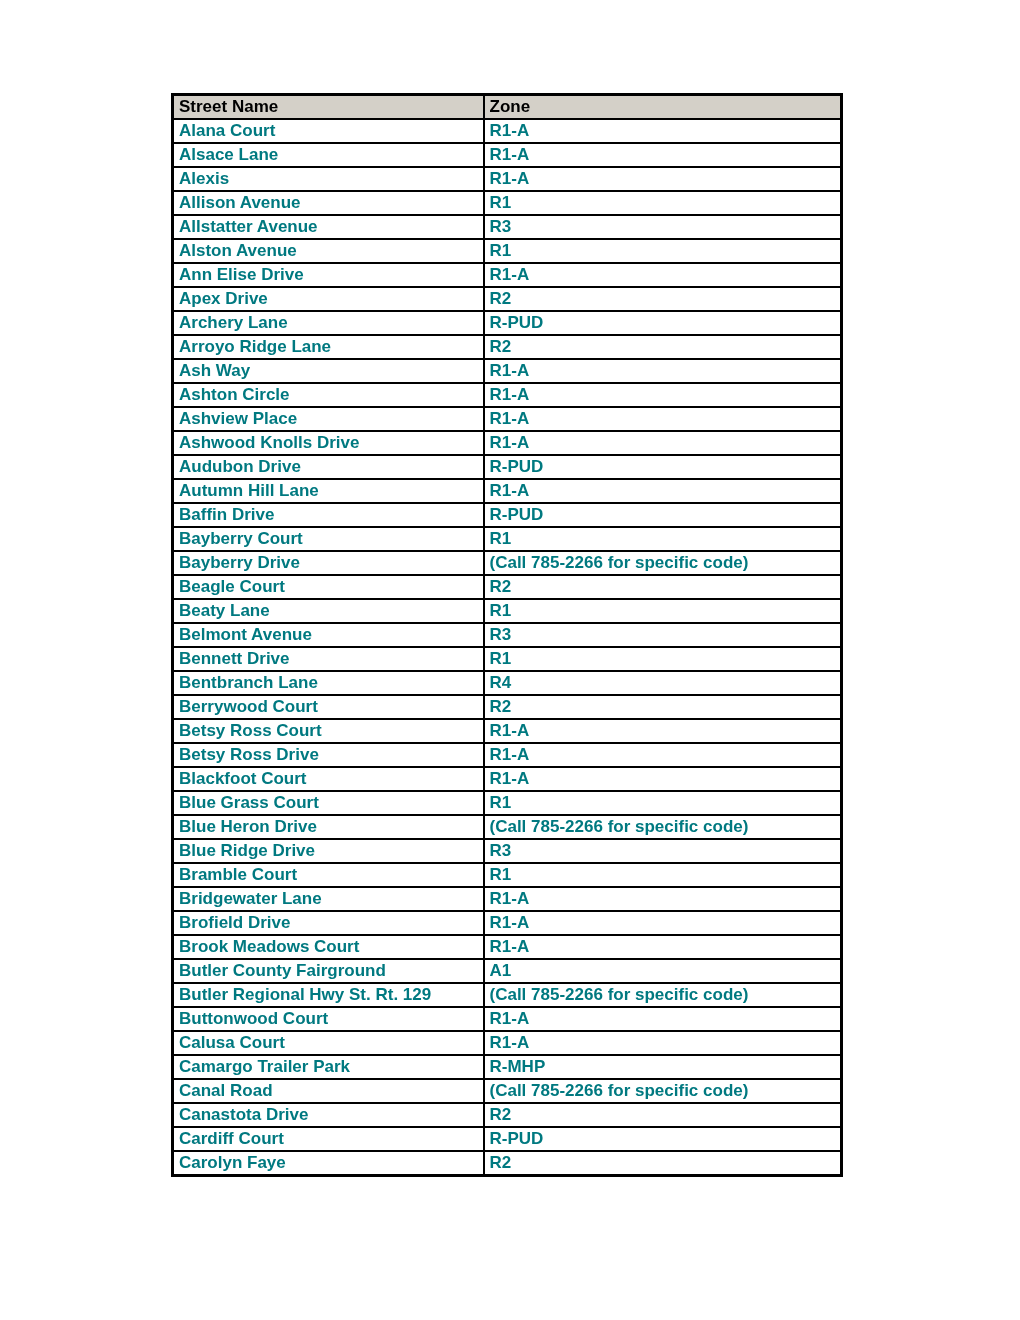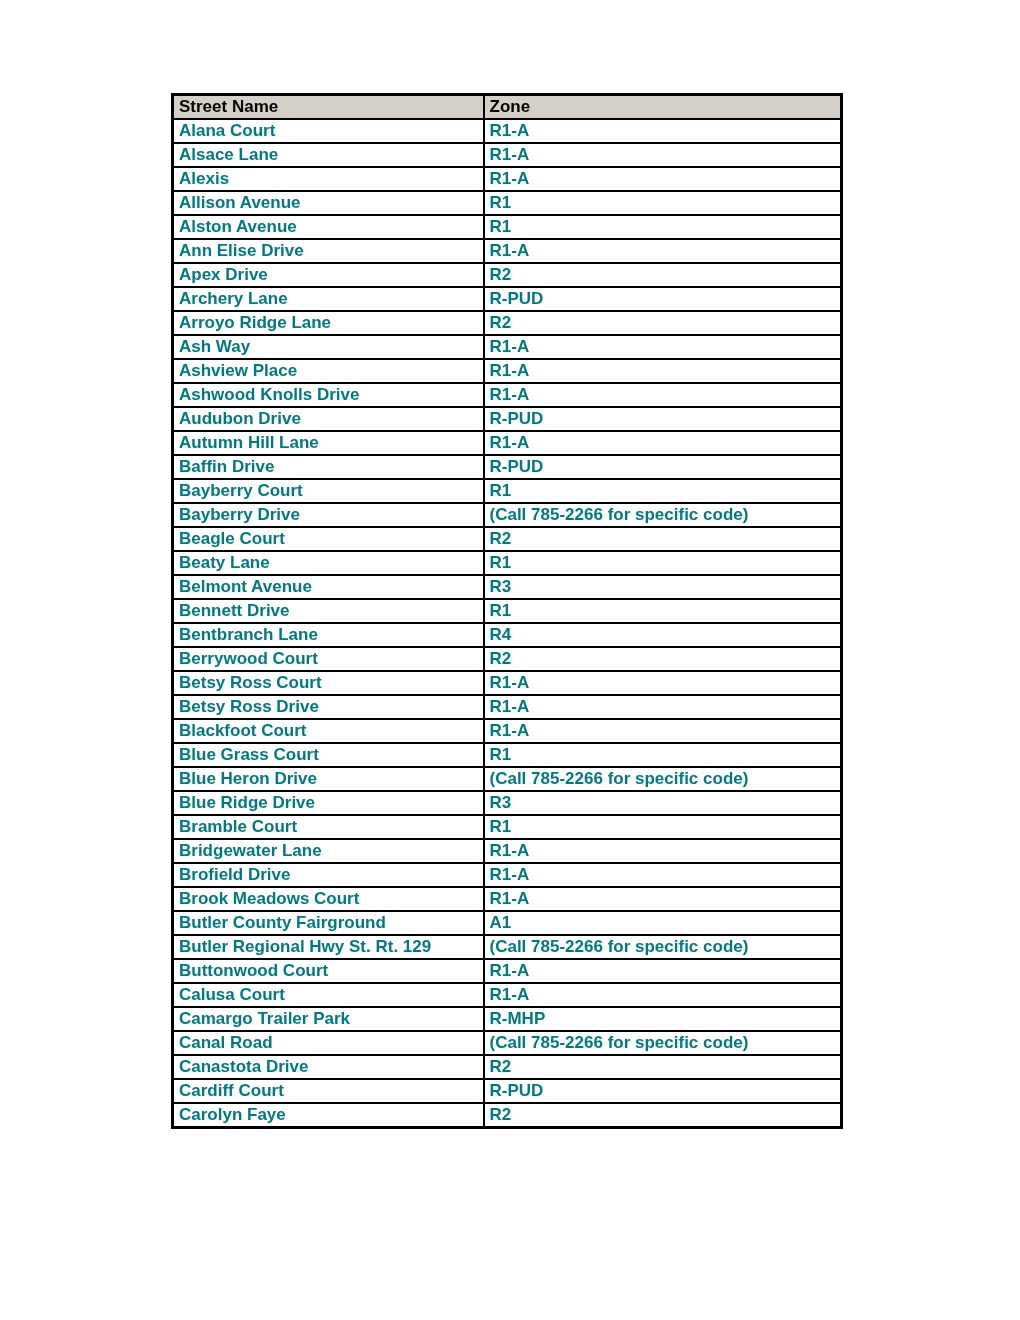--- a/index.html
+++ b/index.html
@@ -86,20 +86,24 @@
   <tr>
     <td>Alexis</td>
     <td>R1-A</td>
   </tr>
 
   <tr>
     <td>Allison Avenue</td>
     <td>R1</td>
   </tr>
 
+  <tr>
+    <td>Allstatter Avenue</td>
+    <td>R3</td>
+  </tr>
 
   <tr>
     <td>Alston Avenue</td>
     <td>R1</td>
   </tr>
 
   <tr>
     <td>Ann Elise Drive</td>
     <td>R1-A</td>
   </tr>
@@ -118,20 +122,24 @@
     <td>Arroyo Ridge Lane</td>
     <td>R2</td>
   </tr>
 
   <tr>
     <td>Ash Way</td>
     <td>R1-A</td>
   </tr>
 
 
+  <tr>
+    <td>Ashton Circle</td>
+    <td>R1-A</td>
+  </tr>
 
   <tr>
     <td>Ashview Place</td>
     <td>R1-A</td>
   </tr>
 
   <tr>
     <td>Ashwood Knolls Drive</td>
     <td>R1-A</td>
   </tr>

